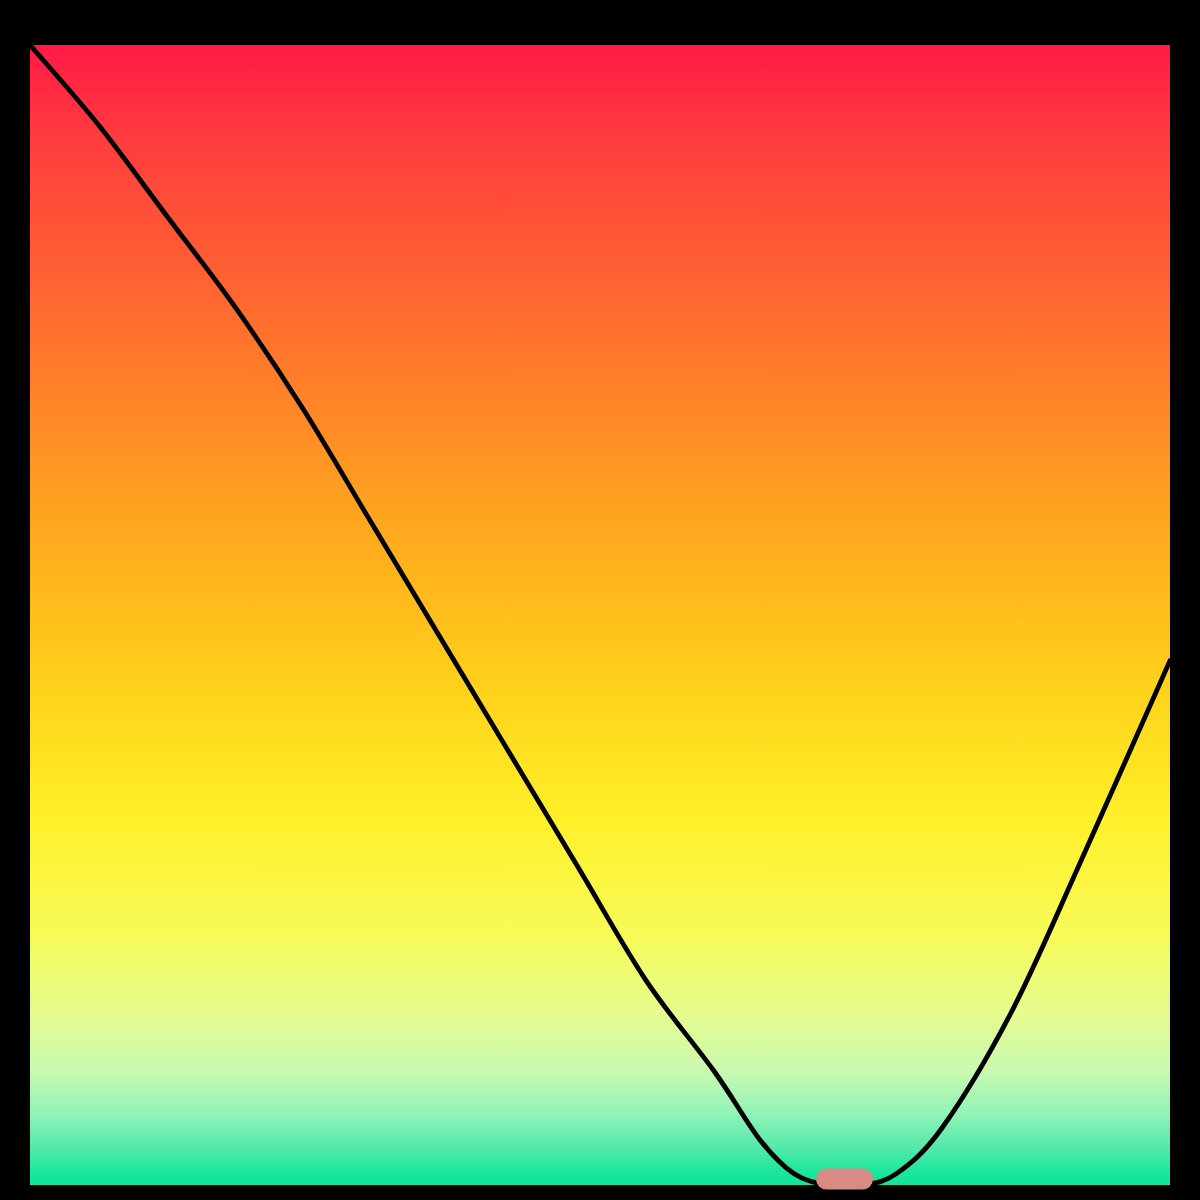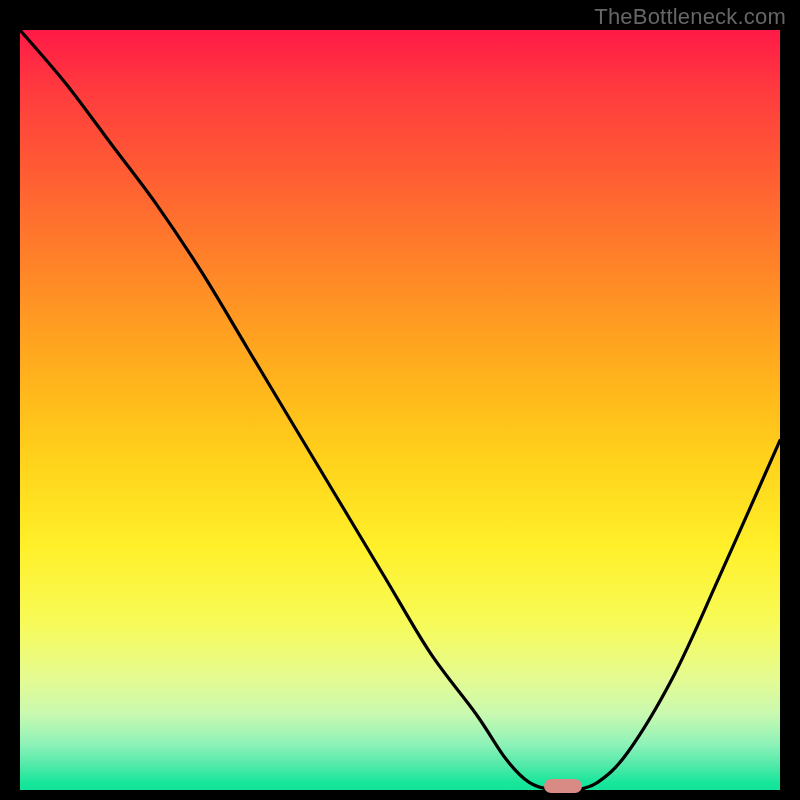--- a/index.html
+++ b/index.html
@@ -67,21 +67,20 @@
     border-radius: 7px;
     background: #d88a85;
     transform: translate(-50%, -50%);
   }
 </style>
 </head>
 <body>
 
 <div class="frame">
 
-  <div class="watermark">TheBottleneck.com</div>
 
   <div class="plot">
 
     <svg class="curve" viewBox="0 0 760 760" preserveAspectRatio="none">
       <path fill="none" stroke="#000" stroke-width="3.2" stroke-linecap="round" stroke-linejoin="round" d="M 0.0 0.0 C 7.6 8.9 30.4 34.2 45.6 53.2 C 60.8 72.2 76.0 93.7 91.2 114.0 C 106.4 134.3 121.6 153.3 136.8 174.8 C 152.0 196.3 167.2 219.1 182.4 243.2 C 197.6 267.3 212.8 293.9 228.0 319.2 C 243.2 344.5 258.4 369.9 273.6 395.2 C 288.8 420.5 304.0 445.9 319.2 471.2 C 334.4 496.5 349.6 521.9 364.8 547.2 C 380.0 572.5 395.2 600.4 410.4 623.2 C 425.6 646.0 443.3 666.3 456.0 684.0 C 468.7 701.7 477.5 718.2 486.4 729.6 C 495.3 741.0 501.6 747.3 509.2 752.4 C 516.8 757.5 524.4 758.7 532.0 760.0 C 539.6 761.3 547.2 761.3 554.8 760.0 C 562.4 758.7 568.7 758.7 577.6 752.4 C 586.5 746.1 595.3 739.7 608.0 722.0 C 620.7 704.3 638.4 675.1 653.6 646.0 C 668.8 616.9 681.5 586.5 699.2 547.2 C 716.9 507.9 749.9 433.2 760.0 410.4"></path>
     </svg>
 
     <div class="marker" style="left:543.4px; top:756.2px; background:#d88a85;"></div>
 
   </div>

